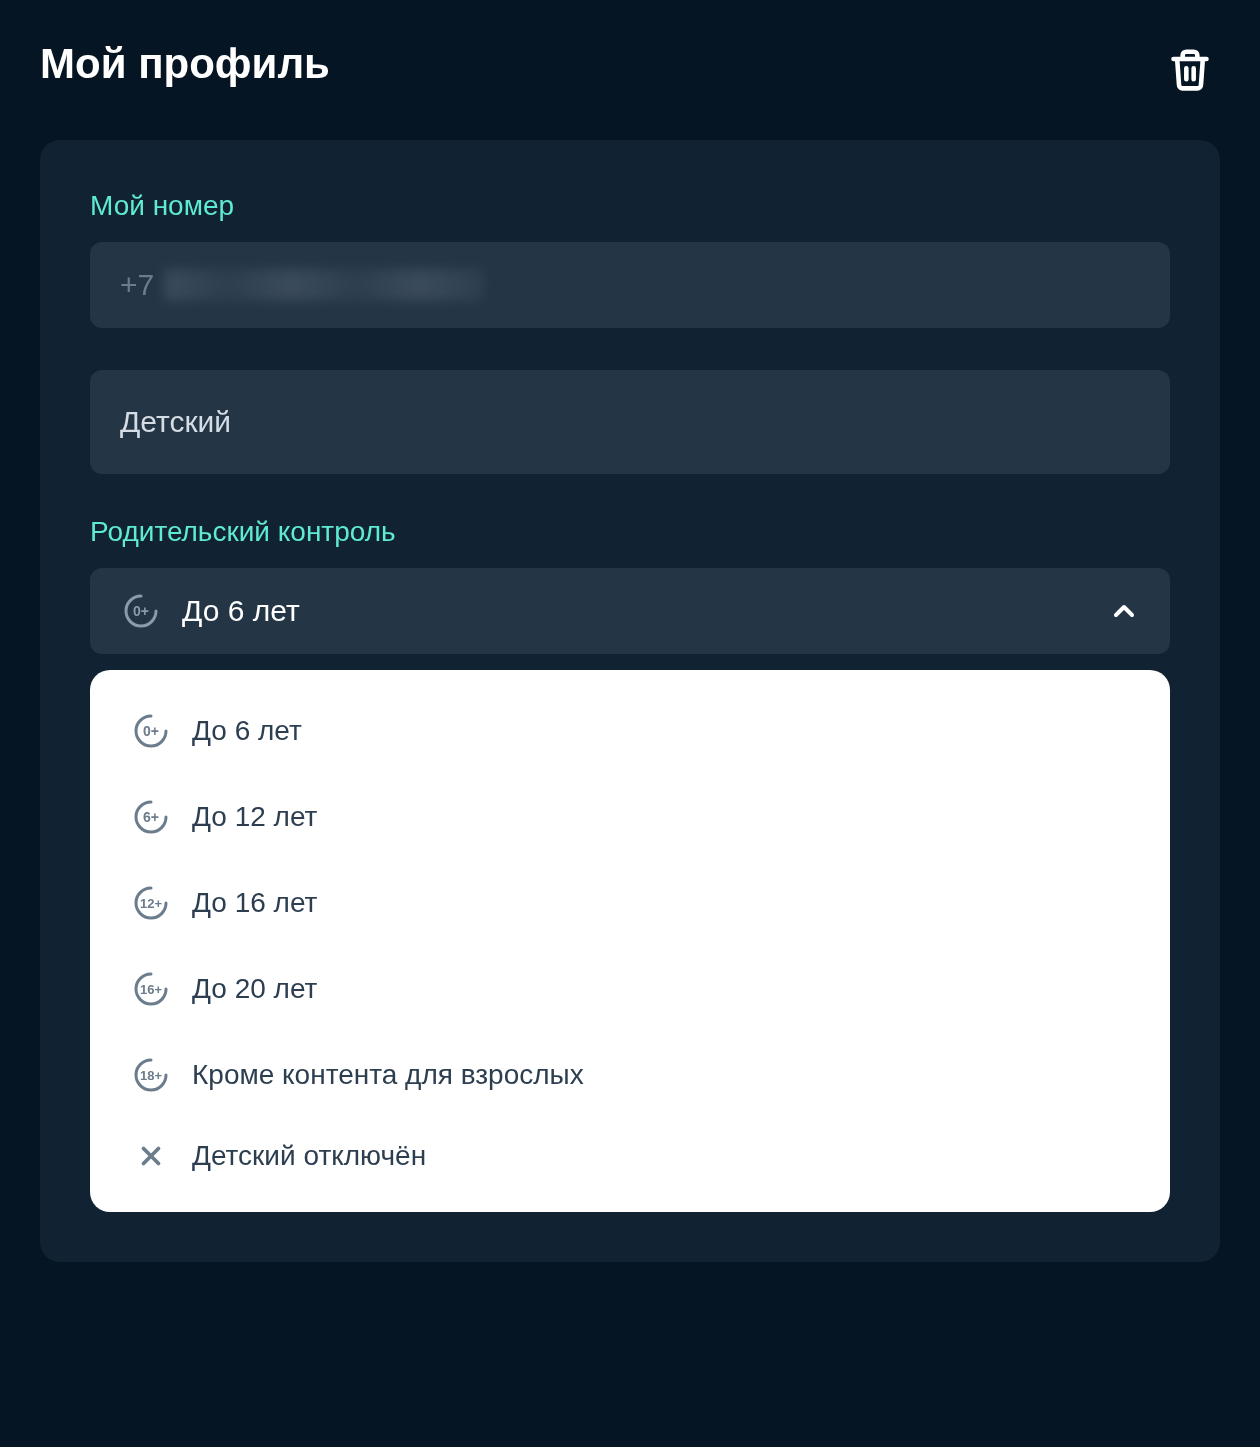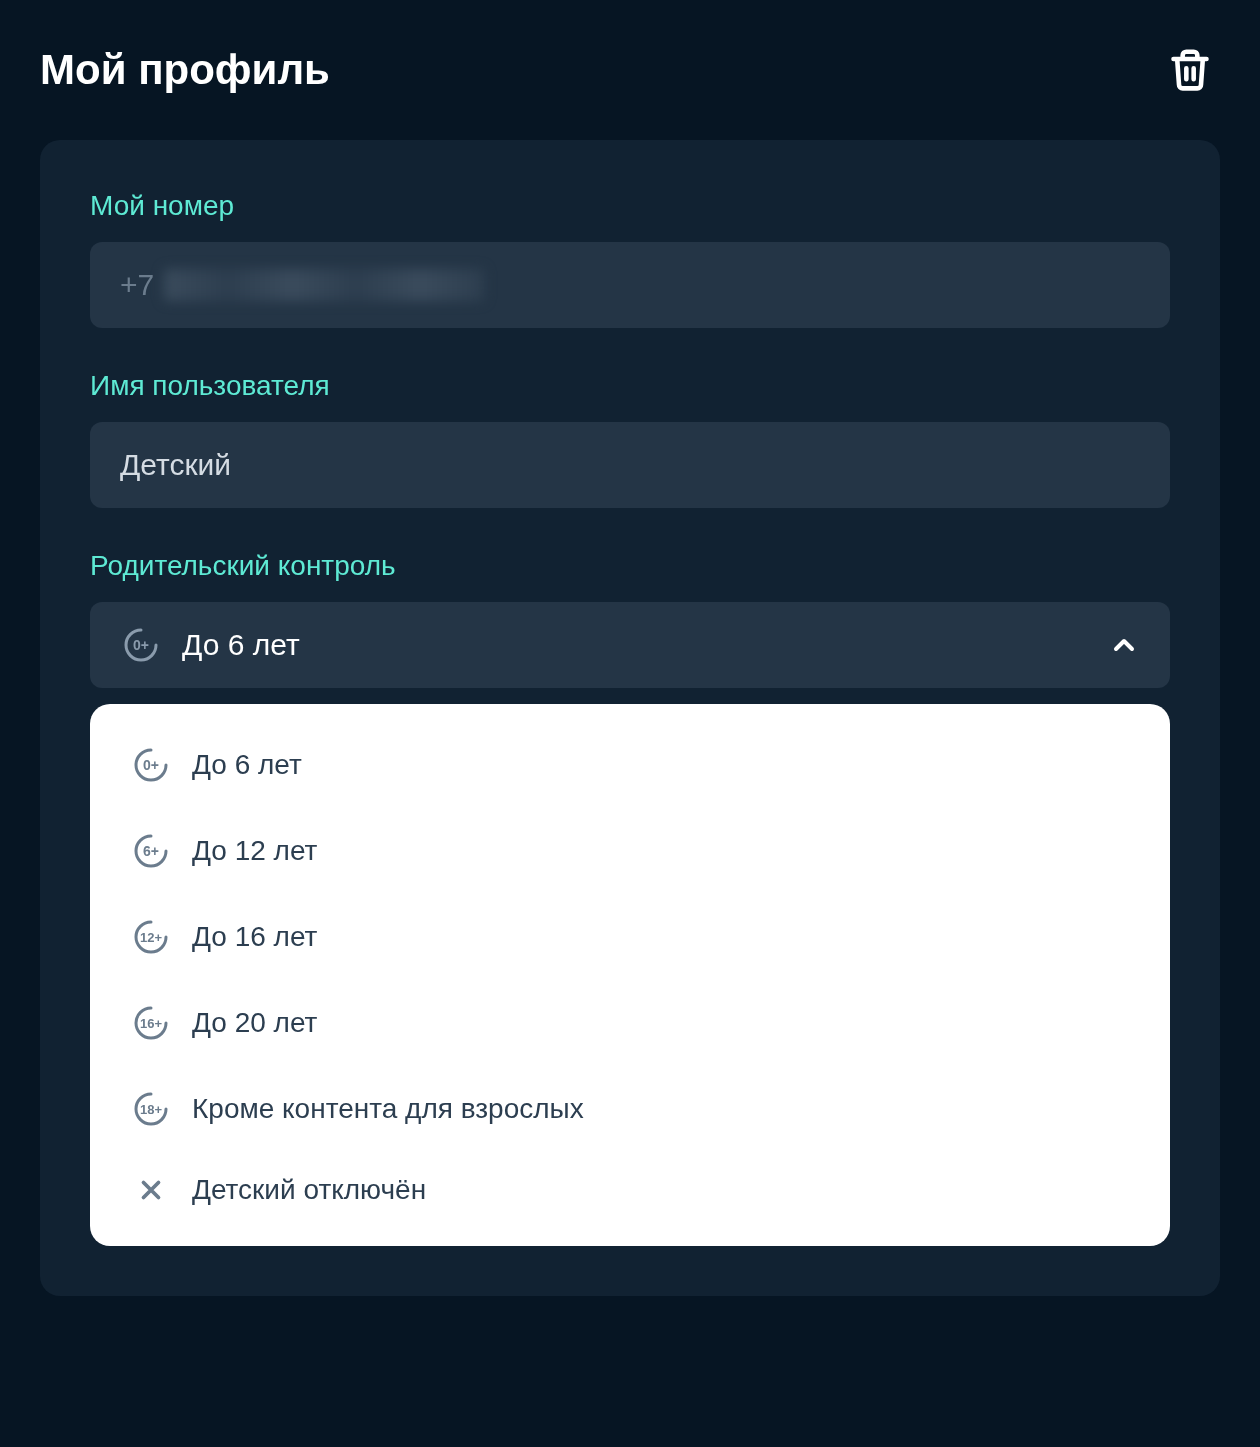--- a/index.html
+++ b/index.html
@@ -11,21 +11,20 @@
     background: #061523;
     font-family: -apple-system, BlinkMacSystemFont, 'Segoe UI', Arial, sans-serif;
     width: 1260px;
     height: 1447px;
     padding: 40px;
     color: #fff;
   }
   .header {
     display: flex;
     justify-content: space-between;
-    align-items: center;
     margin-bottom: 40px;
   }
   .page-title {
     font-size: 42px;
     font-weight: 700;
     color: #fff;
   }
   .trash-btn {
     background: none;
     border: none;
@@ -58,21 +57,21 @@
     font-size: 28px;
     color: #5eead4;
     margin-bottom: 20px;
     font-weight: 400;
   }
   .field-input {
     width: 100%;
     background: #243546;
     border: none;
     border-radius: 12px;
-    padding: 26px 30px;
+    padding: 35px 30px;
     font-size: 30px;
     color: #d5dce3;
     font-family: inherit;
     outline: none;
   }
   .phone-display {
     width: 100%;
     background: #243546;
     border-radius: 12px;
     padding: 26px 30px;
@@ -182,21 +181,20 @@
 
   <div class="field-group">
     <label class="field-label">Мой номер</label>
     <div class="phone-display">
       <span>+7</span>
       <span class="phone-blur"></span>
     </div>
   </div>
 
   <div class="field-group">
-    <label class="field-label">Имя пользователя</label>
     <input class="field-input" value="Детский" style="">
   </div>
 
 
   <div class="field-group">
     <label class="field-label">Родительский контроль</label>
     <div class="select-box">
       <div class="select-left">
         <span class="age-badge">
           <svg viewBox="0 0 42 42">

